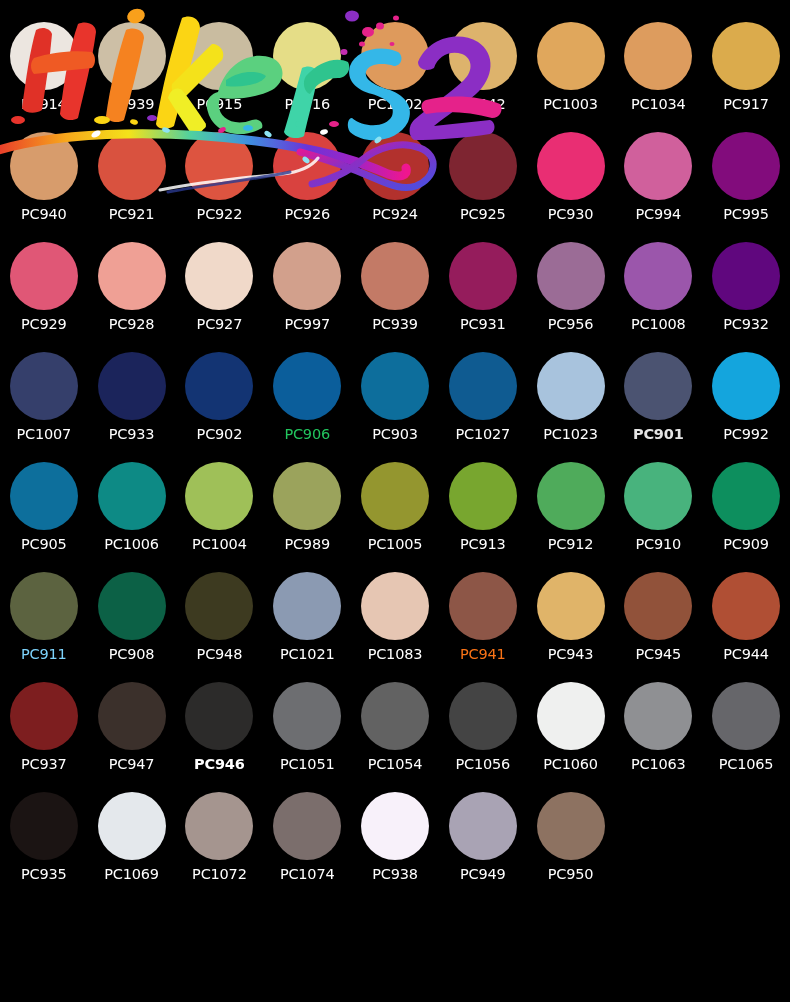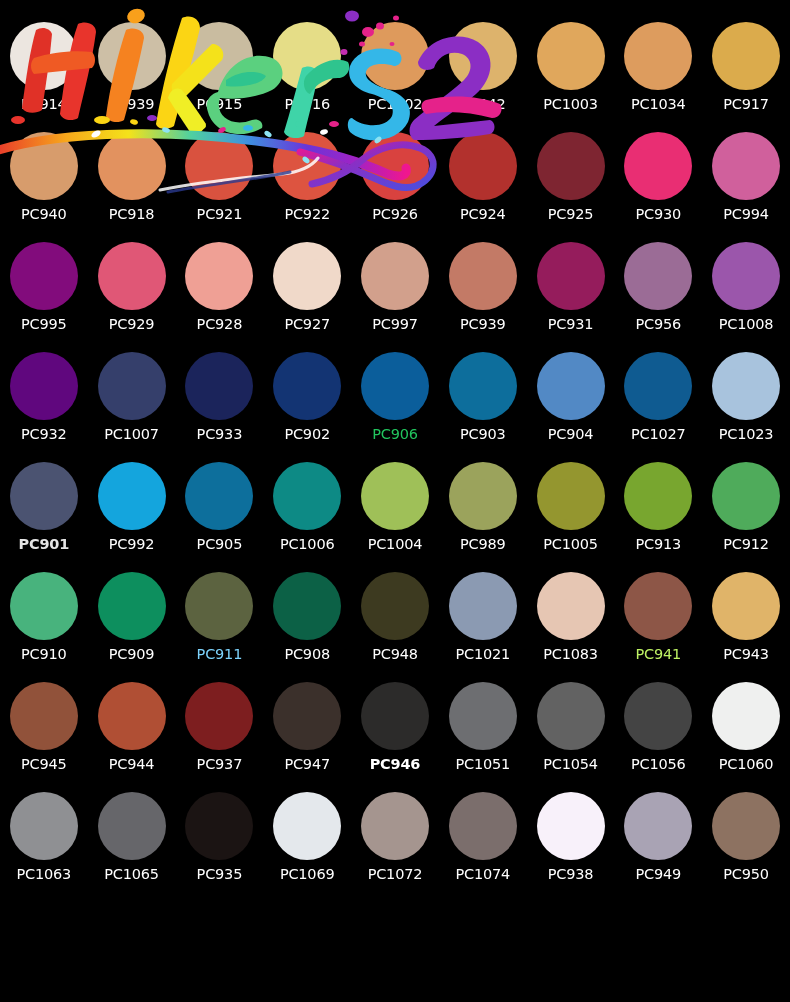--- a/index.html
+++ b/index.html
@@ -93,24 +93,20 @@
     </div>
     <div class="swatch-cell">
       <div class="swatch-dot" title="PC917" style="background: rgb(219, 171, 76);"></div>
       <div class="swatch-label" style="color: rgb(255, 255, 255);">PC917</div>
     </div>
     <div class="swatch-cell">
       <div class="swatch-dot" title="PC940" style="background: rgb(215, 156, 108);"></div>
       <div class="swatch-label" style="color: rgb(255, 255, 255);">PC940</div>
     </div>
     <div class="swatch-cell">
-      <div class="swatch-dot" title="PC918" style="background: rgb(226, 146, 95);"></div>
-      <div class="swatch-label" style="color: rgb(255, 255, 255);">PC918</div>
-    </div>
-    <div class="swatch-cell">
       <div class="swatch-dot" title="PC921" style="background: rgb(217, 82, 63);"></div>
       <div class="swatch-label" style="color: rgb(255, 255, 255);">PC921</div>
     </div>
     <div class="swatch-cell">
       <div class="swatch-dot" title="PC922" style="background: rgb(221, 84, 64);"></div>
       <div class="swatch-label" style="color: rgb(255, 255, 255);">PC922</div>
     </div>
     <div class="swatch-cell">
       <div class="swatch-dot" title="PC926" style="background: rgb(217, 66, 63);"></div>
       <div class="swatch-label" style="color: rgb(255, 255, 255);">PC926</div>
@@ -185,24 +181,20 @@
     </div>
     <div class="swatch-cell">
       <div class="swatch-dot" title="PC906" style="background: rgb(11, 94, 155);"></div>
       <div class="swatch-label" style="color: #22c55e;">PC906</div>
     </div>
     <div class="swatch-cell">
       <div class="swatch-dot" title="PC903" style="background: rgb(13, 110, 156);"></div>
       <div class="swatch-label" style="color: rgb(255, 255, 255);">PC903</div>
     </div>
     <div class="swatch-cell">
-      <div class="swatch-dot" title="PC904" style="background: rgb(82, 137, 197);"></div>
-      <div class="swatch-label" style="color: rgb(255, 255, 255);">PC904</div>
-    </div>
-    <div class="swatch-cell">
       <div class="swatch-dot" title="PC1027" style="background: rgb(15, 91, 145);"></div>
       <div class="swatch-label" style="color: rgb(255, 255, 255);">PC1027</div>
     </div>
     <div class="swatch-cell">
       <div class="swatch-dot" title="PC1023" style="background: rgb(168, 195, 221);"></div>
       <div class="swatch-label" style="color: rgb(255, 255, 255);">PC1023</div>
     </div>
     <div class="swatch-cell">
       <div class="swatch-dot" title="PC901" style="background: rgb(75, 83, 113);"></div>
       <div class="swatch-label" style="color: #e5e5e5; font-weight: bold;">PC901</div>
@@ -262,21 +254,21 @@
     <div class="swatch-cell">
       <div class="swatch-dot" title="PC1021" style="background: rgb(139, 154, 178);"></div>
       <div class="swatch-label" style="color: rgb(255, 255, 255);">PC1021</div>
     </div>
     <div class="swatch-cell">
       <div class="swatch-dot" title="PC1083" style="background: rgb(230, 198, 179);"></div>
       <div class="swatch-label" style="color: rgb(255, 255, 255);">PC1083</div>
     </div>
     <div class="swatch-cell">
       <div class="swatch-dot" title="PC941" style="background: rgb(141, 86, 71);"></div>
-      <div class="swatch-label" style="color: #bef264;">PC941</div>
+      <div class="swatch-label" style="color: #f97316;">PC941</div>
     </div>
     <div class="swatch-cell">
       <div class="swatch-dot" title="PC943" style="background: rgb(224, 180, 105);"></div>
       <div class="swatch-label" style="color: rgb(255, 255, 255); text-align: center;">PC943</div>
     </div>
     <div class="swatch-cell">
       <div class="swatch-dot" title="PC945" style="background: rgb(145, 82, 58);"></div>
       <div class="swatch-label" style="color: rgb(255, 255, 255);">PC945</div>
     </div>
     <div class="swatch-cell">

